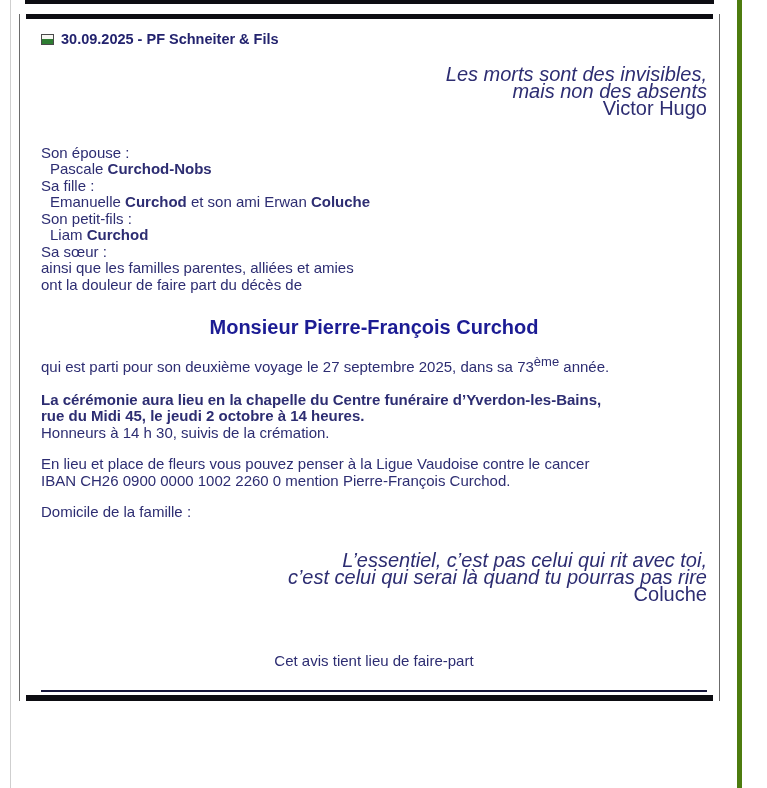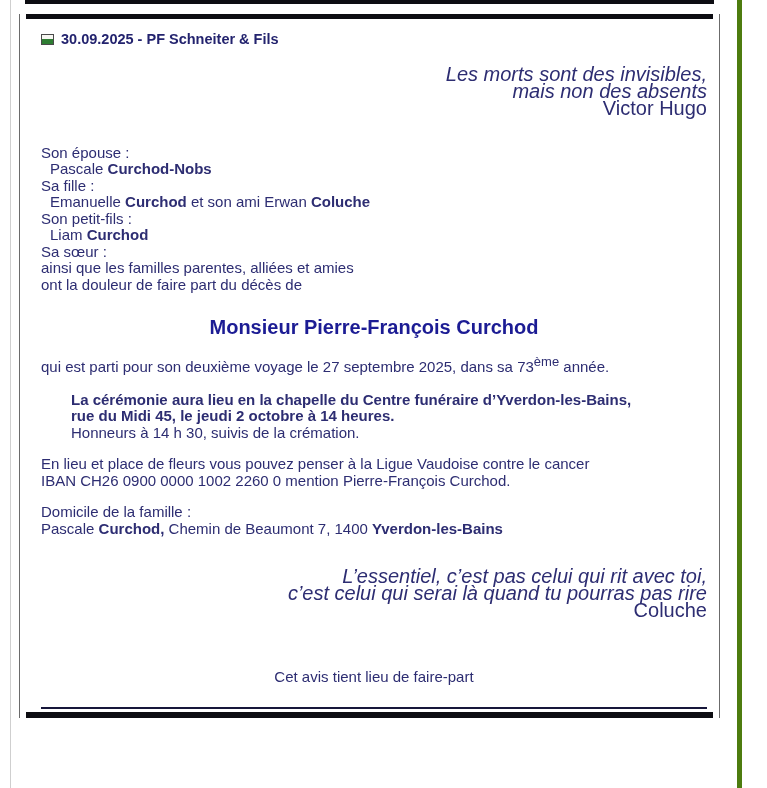--- a/index.html
+++ b/index.html
@@ -56,21 +56,21 @@
 
   .title {
     margin: 20px 0 0 0;
     text-align: center;
     font-size: 20px; line-height: 28px;
     font-weight: bold;
     color: #1c1c94;
   }
   .depart { margin-top: 18px; }
   .depart sup { font-size: 13px; line-height: 0; }
-  .ceremony { margin-top: 16px; margin-left: 30px; }
+  .ceremony { margin-top: 16px; }
   .donation { margin-top: 15px; }
   .domicile { margin-top: 15px; }
 
   .center-note { margin-top: 50px; text-align: center; }
 
   .sep {
     border: 0; border-top: 2px solid #16163a;
     margin: 21px 0 0 0;
   }
   .actions {
@@ -126,21 +126,20 @@
         <div class="line">Honneurs à 14 h 30, suivis de la crémation.</div>
       </div>
 
       <div class="donation">
         <div class="line">En lieu et place de fleurs vous pouvez penser à la Ligue Vaudoise contre le cancer</div>
         <div class="line">IBAN CH26 0900 0000 1002 2260 0 mention Pierre-François Curchod.</div>
       </div>
 
       <div class="domicile">
         <div class="line">Domicile de la famille :</div>
-        <div class="line"><span>Pascale </span><span class="b">Curchod,</span><span> Chemin de Beaumont 7, 1400 </span><span class="b">Yverdon-les-Bains</span></div>
       </div>
 
       <div class="quote bottom-quote">
         <div class="line">L’essentiel, c’est pas celui qui rit avec toi,</div>
         <div class="line">c’est celui qui serai là quand tu pourras pas rire</div>
         <div class="line author">Coluche</div>
       </div>
 
       <div class="center-note line">Cet avis tient lieu de faire-part</div>
 

